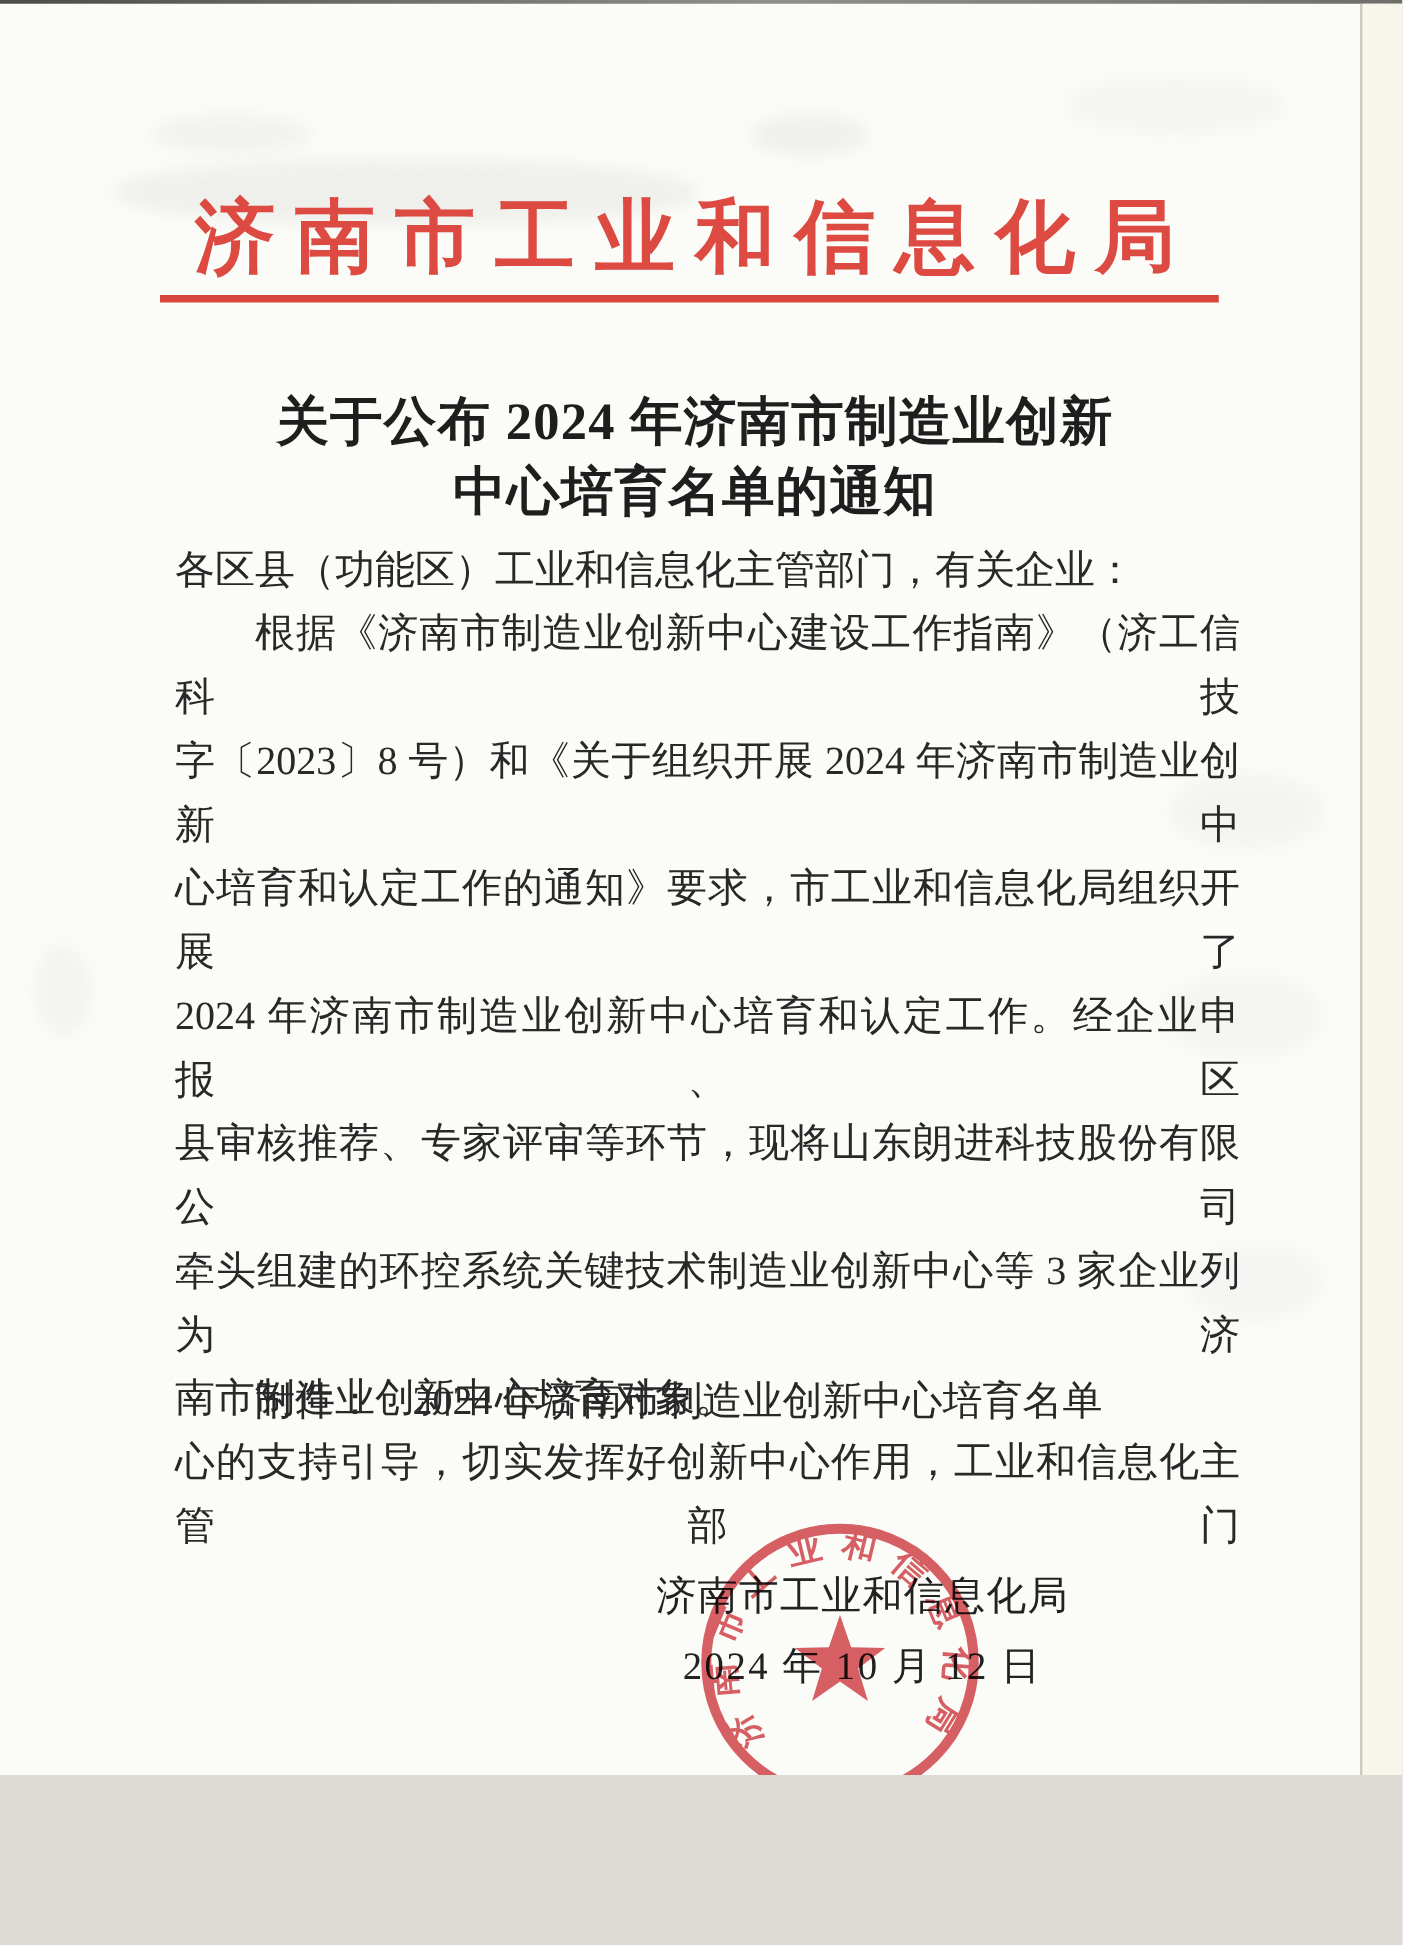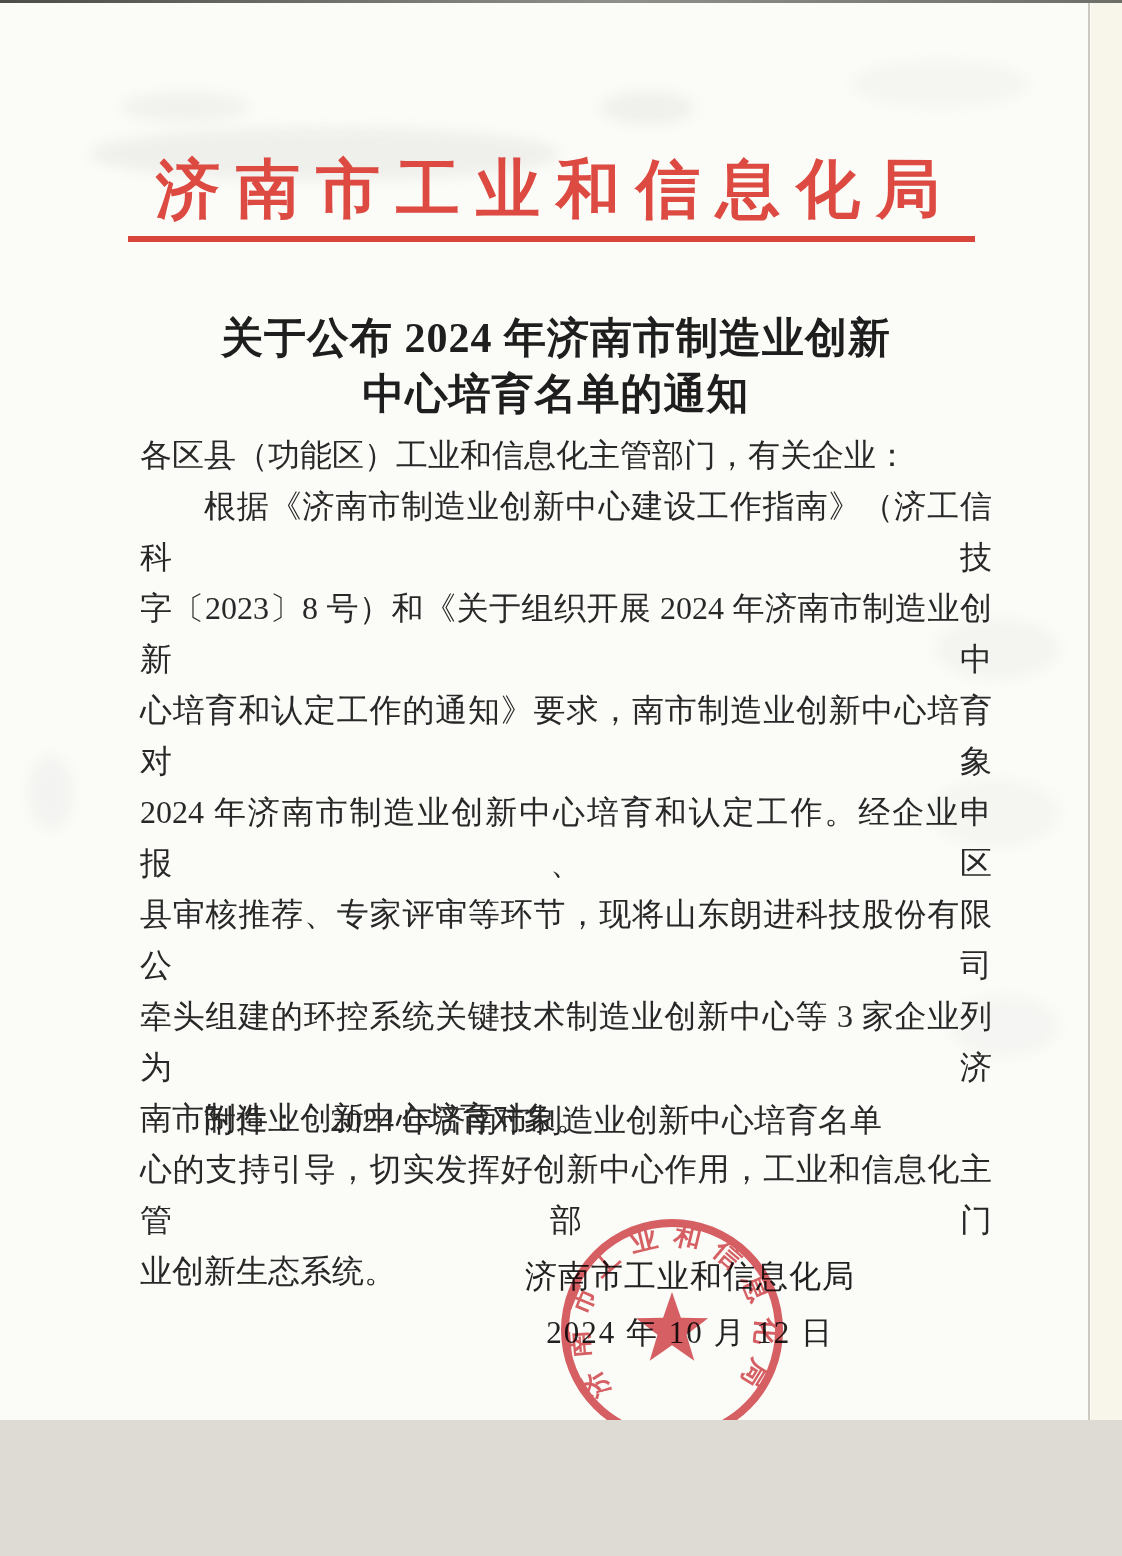--- a/index.html
+++ b/index.html
@@ -72,27 +72,26 @@
 
   <div class="doc-title">
     <div>关于公布 2024 年济南市制造业创新</div>
     <div>中心培育名单的通知</div>
   </div>
 
   <div class="content">
     <div class="ln">各区县（功能区）工业和信息化主管部门，有关企业：</div>
     <div class="ln full ind">根据《济南市制造业创新中心建设工作指南》（济工信科技</div>
     <div class="ln full">字〔2023〕8 号）和《关于组织开展 2024 年济南市制造业创新中</div>
-    <div class="ln full">心培育和认定工作的通知》要求，南市制造业创新中心培育对象</div>
+    <div class="ln full">心培育和认定工作的通知》要求，市工业和信息化局组织开展了</div>
     <div class="ln full">2024 年济南市制造业创新中心培育和认定工作。经企业申报、区</div>
     <div class="ln full">县审核推荐、专家评审等环节，现将山东朗进科技股份有限公司</div>
     <div class="ln full">牵头组建的环控系统关键技术制造业创新中心等 3 家企业列为济</div>
     <div class="ln">南市制造业创新中心培育对象。</div>
     <div class="ln full">心的支持引导，切实发挥好创新中心作用，工业和信息化主管部门</div>
-    <div class="ln">业创新生态系统。</div>
   </div>
 
   <div class="attachment">
     <span>附件：</span><span class="att-text">2024 年济南市制造业创新中心培育名单</span>
   </div>
 
   <div class="signature">
     <div class="sig-agency">济南市工业和信息化局</div>
     <div class="sig-date">2024 年 10 月 12 日</div>
   </div>

